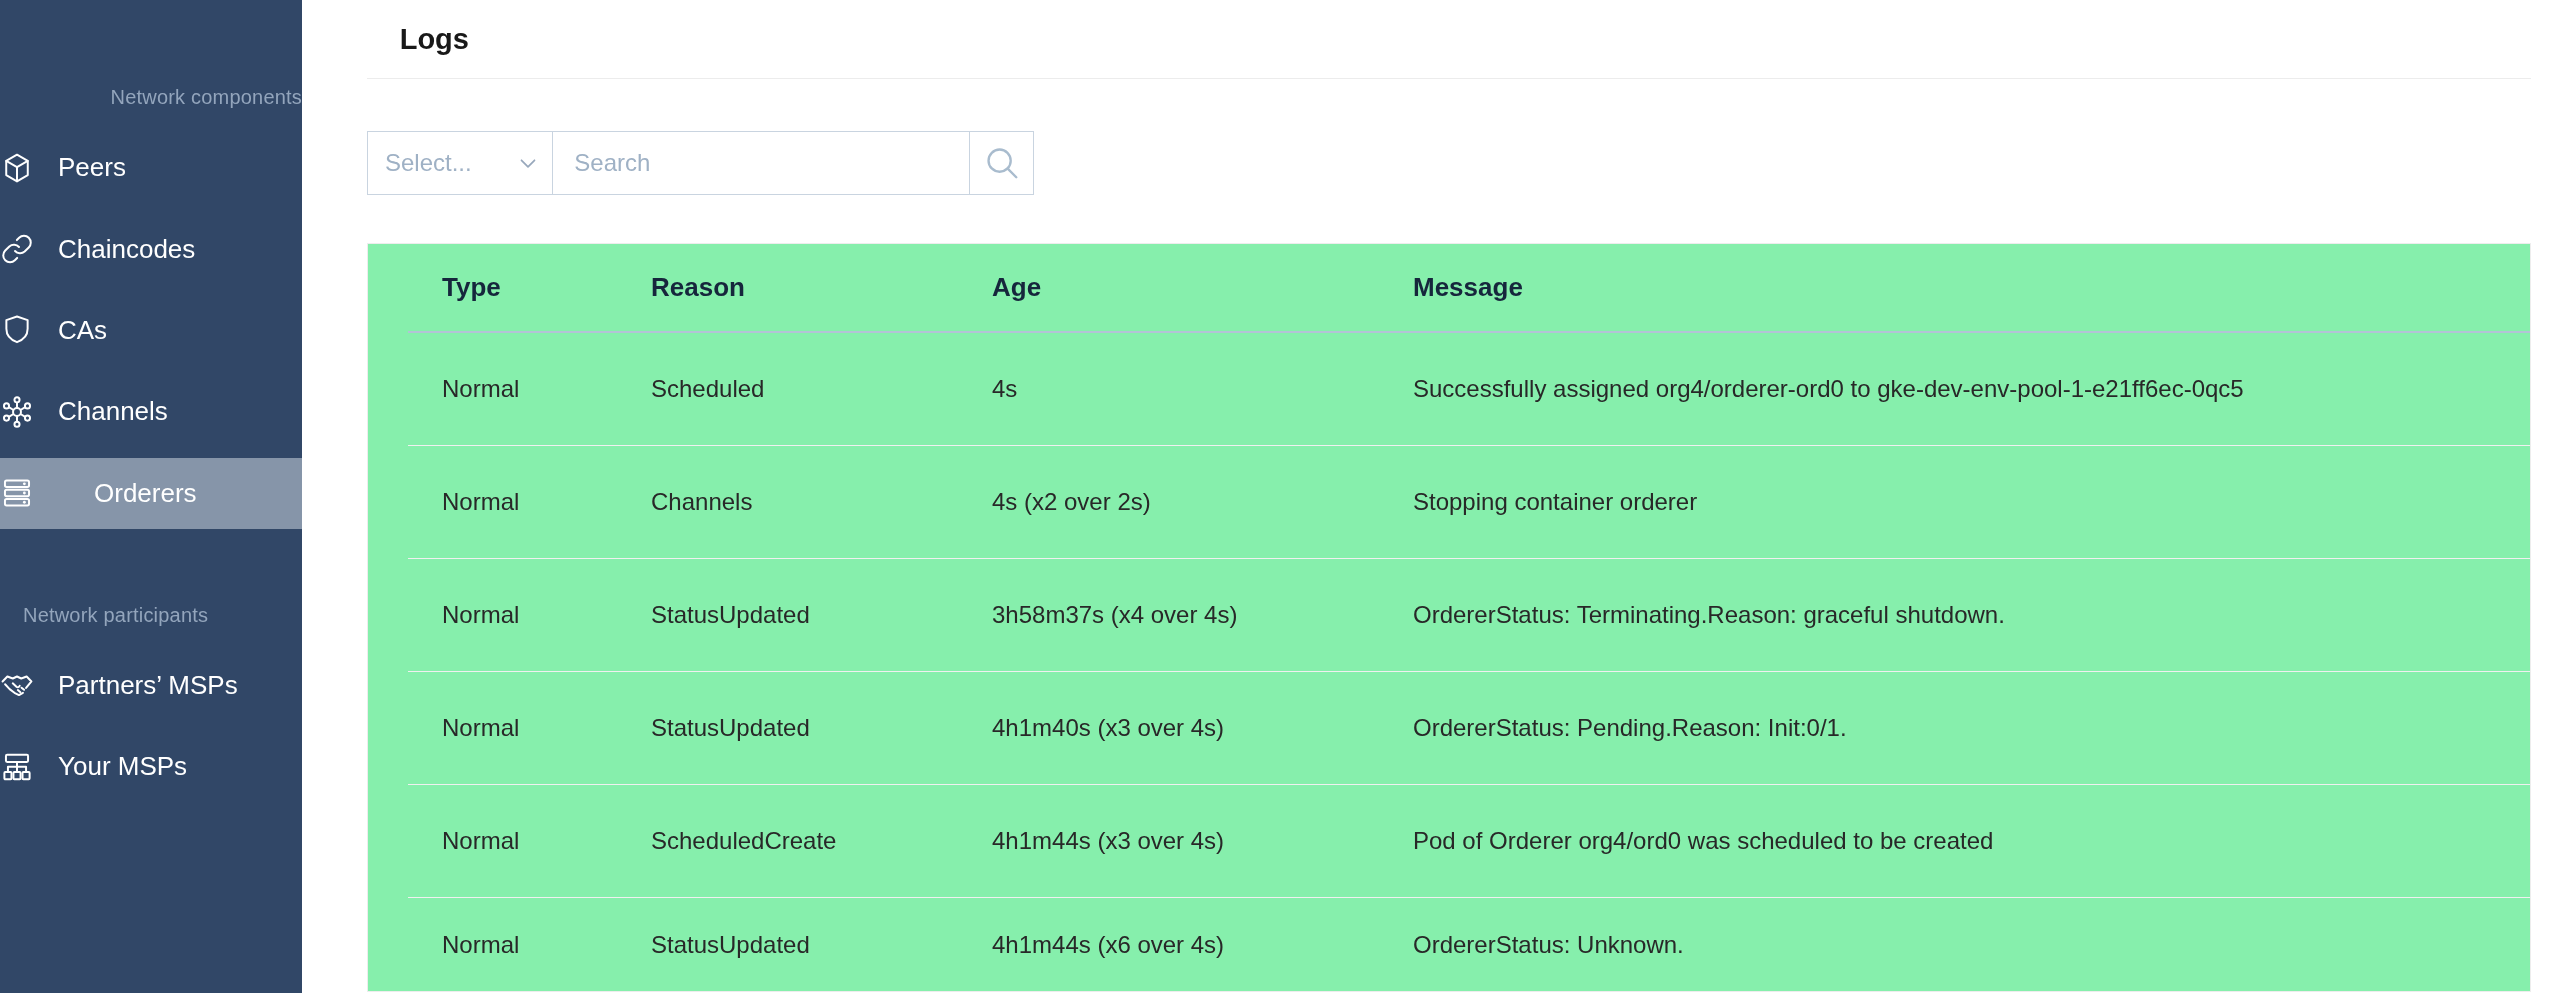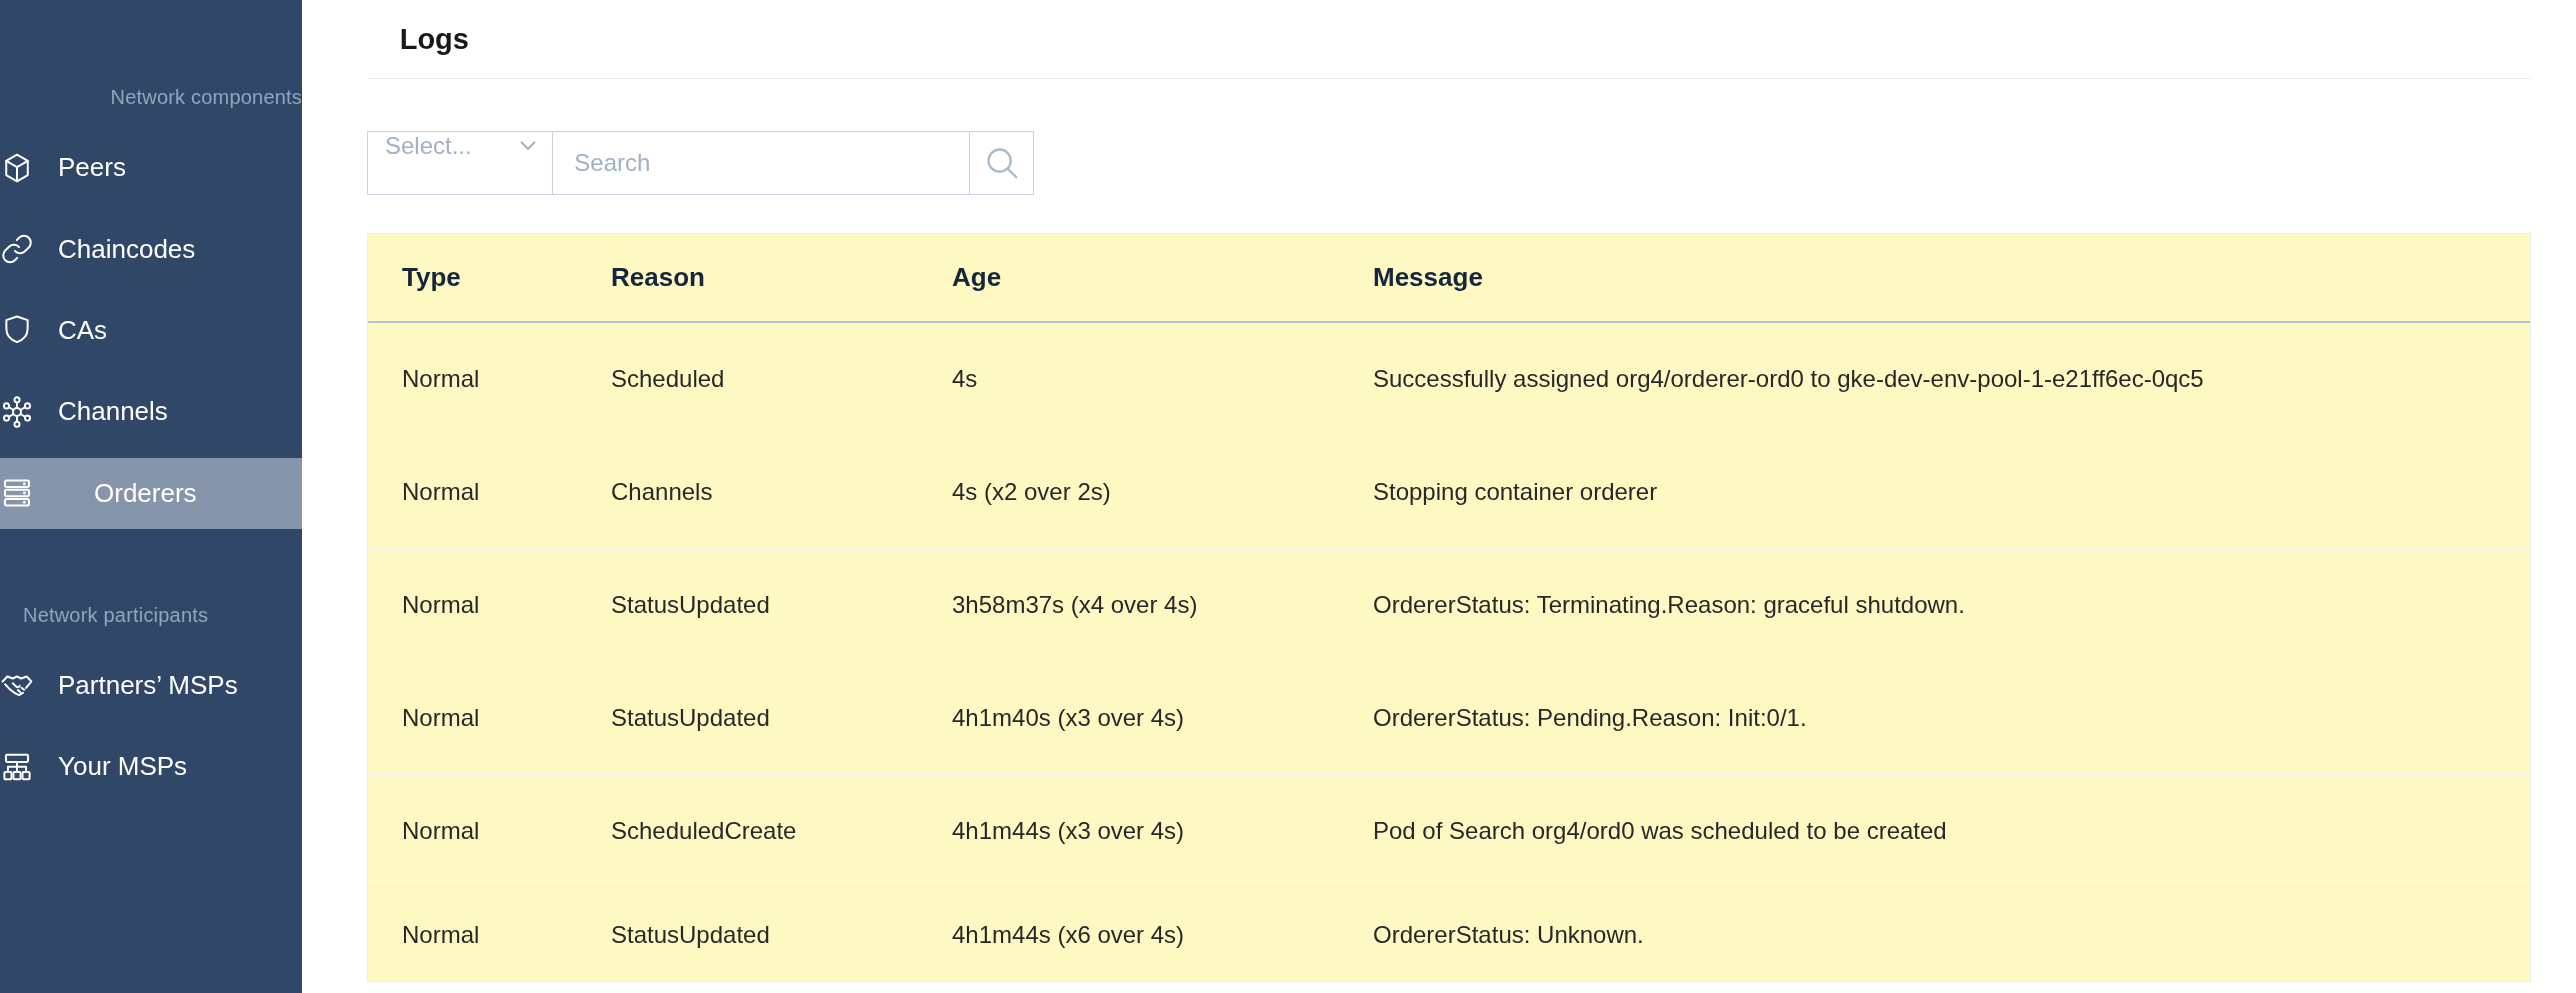--- a/index.html
+++ b/index.html
@@ -35,42 +35,43 @@
   .tab-events{width:157px;color:#e87a55;}
   .tab-underline{
     position:absolute;left:0;bottom:-4.3px;width:100%;height:7.8px;background:#e87a55;
     clip-path:polygon(7px 0,calc(100% - 12px) 0,100% 100%,0 100%);
   }
   .tab-logs{margin-left:31px;color:#191919;padding:0 1.7px;}
   
   .filterbar{margin-top:52px;display:flex;height:64px;}
   .select-box{
     box-sizing:border-box;width:187px;border:1.7px solid #c9d4e0;
-    display:flex;justify-content:space-between;
+    display:flex;align-items:center;justify-content:space-between;
     padding:0 12px 0 17px;color:#9fb1c5;font-size:24px;cursor:pointer;background:#fff;
   }
   .chevron svg{width:26px;height:26px;display:block;}
   .chevron svg *{stroke:#98a8bc;fill:none;stroke-width:1.6;stroke-linecap:round;stroke-linejoin:round;}
   .search-box{
     box-sizing:border-box;width:482px;margin-left:-1.7px;border:1.7px solid #c9d4e0;
     display:flex;align-items:stretch;background:#fff;
   }
   .search-input{
     flex:1;border:none;outline:none;font-size:24px;padding:0 21px;min-width:0;
     color:#333;background:transparent;font-family:inherit;
   }
   .search-input::placeholder{color:#9fb1c5;}
   .search-divider{width:1.7px;background:#c9d4e0;}
   .search-icon-area{width:63px;display:flex;align-items:center;justify-content:center;cursor:pointer;}
   .search-icon-area svg{width:38px;height:38px;}
   .search-icon-area svg *{stroke:#a9bcce;fill:none;stroke-width:1.5;stroke-linecap:round;}
   
   .events-table{
-    margin-top:38px;border:1.7px solid #ededed;border-bottom:1.7px solid #ededed;
-    background:#fef9c3;
+    margin-top:48px;border:1.7px solid #ededed;border-bottom:1.7px solid #ededed;
+    background:#86efac;
+    padding-left:40px;
   }
   .thead,.trow{
     display:grid;grid-template-columns:209px 341px 421px 1fr;
     padding-left:34px;align-items:center;
   }
   .thead{height:87px;border-bottom:2.6px solid #b2c3d6;font-size:26px;font-weight:bold;color:#16263c;}
   .trow{height:112px;border-bottom:1.7px solid #f0f0f0;font-size:24px;color:#282828;}
   .trow:last-child{height:93px;border-bottom:none;}
   .cell{padding-right:21px;white-space:nowrap;overflow:hidden;text-overflow:ellipsis;}
 </style>
@@ -227,21 +228,21 @@
     <div class="trow">
       <div class="cell">Normal</div>
       <div class="cell">StatusUpdated</div>
       <div class="cell">4h1m40s (x3 over 4s)</div>
       <div class="cell">OrdererStatus: Pending.Reason: Init:0/1.</div>
     </div>
     <div class="trow">
       <div class="cell">Normal</div>
       <div class="cell">ScheduledCreate</div>
       <div class="cell">4h1m44s (x3 over 4s)</div>
-      <div class="cell">Pod of Search org4/ord0 was scheduled to be created</div>
+      <div class="cell">Pod of Orderer org4/ord0 was scheduled to be created</div>
     </div>
     <div class="trow">
       <div class="cell">Normal</div>
       <div class="cell">StatusUpdated</div>
       <div class="cell">4h1m44s (x6 over 4s)</div>
       <div class="cell">OrdererStatus: Unknown.</div>
     </div>
   </div>
 
 </main>

